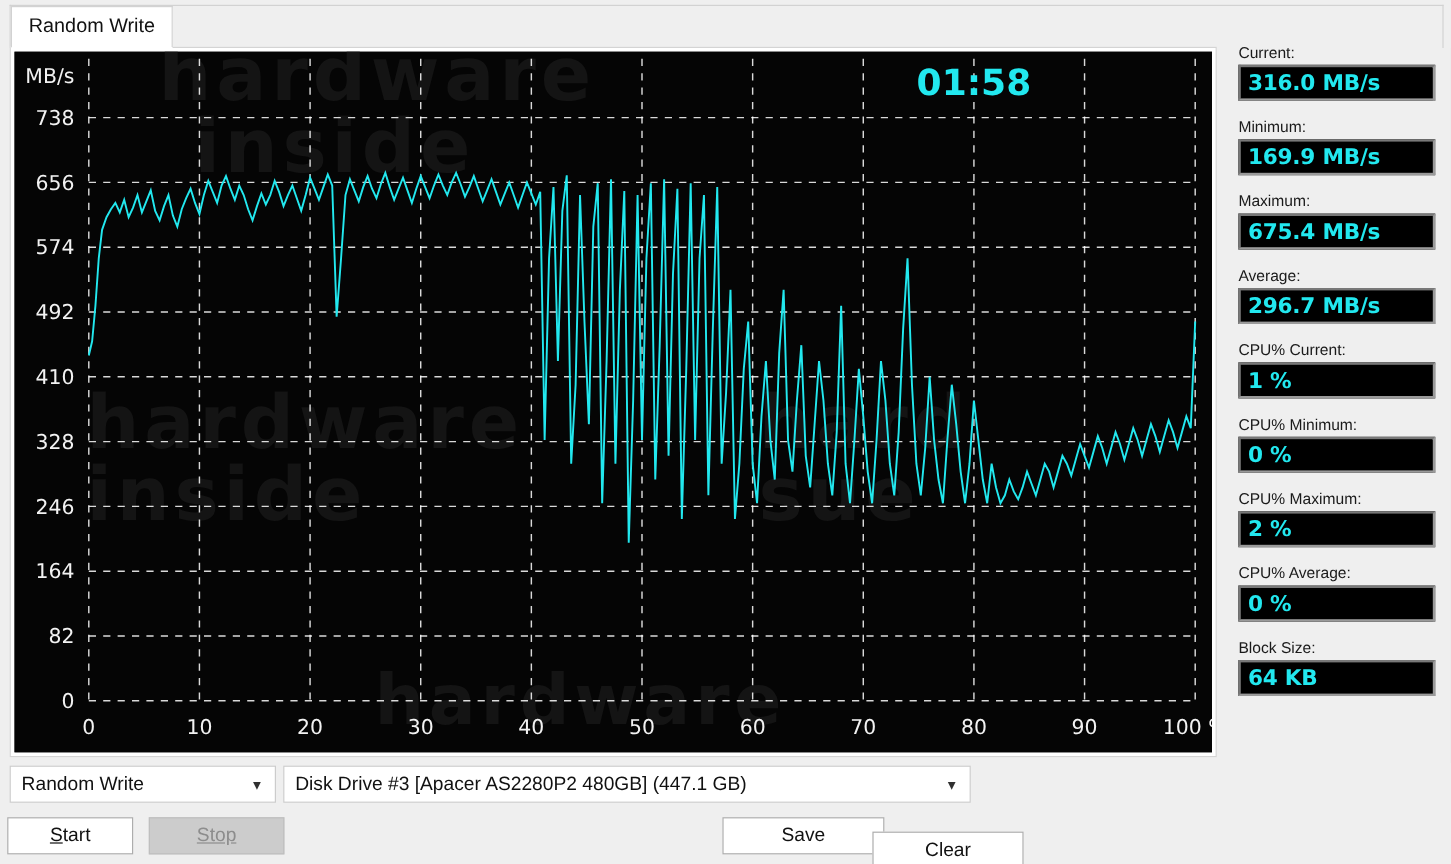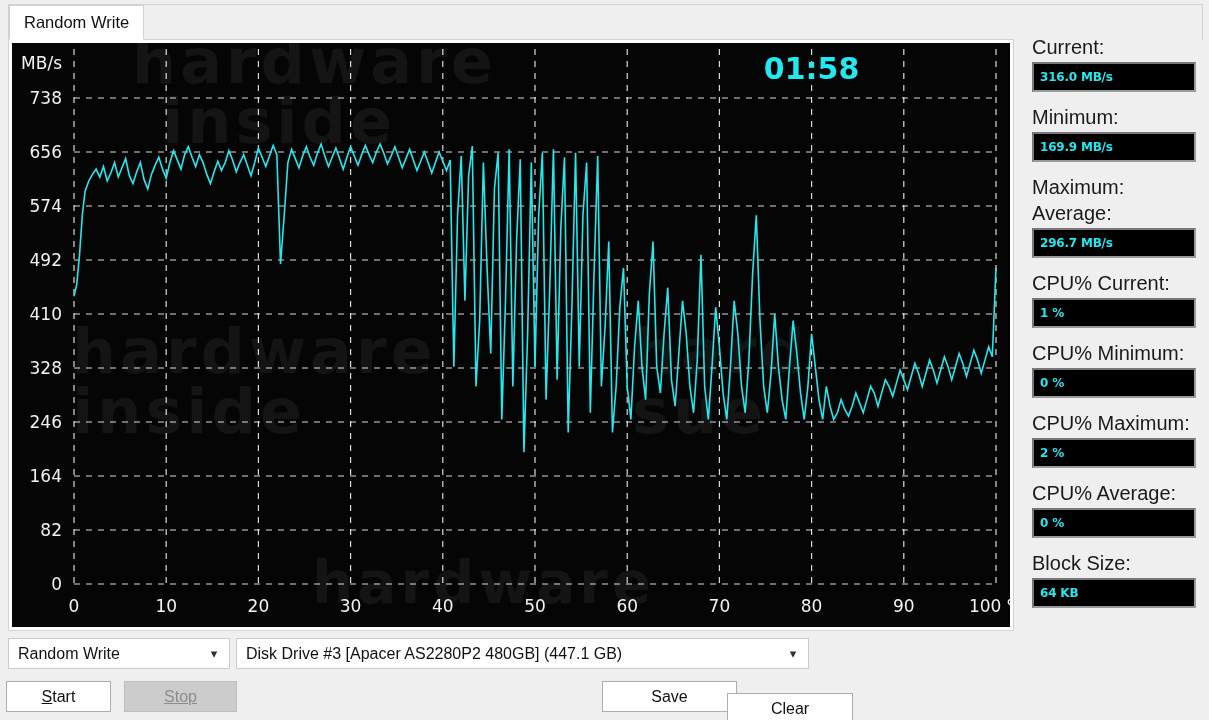--- a/index.html
+++ b/index.html
@@ -104,37 +104,37 @@
   #btn-stop  { left: 124px; top: 48px; width: 113px; text-decoration: underline; }
   #btn-save  { left: 602px; top: 48px; width: 135px; }
   #btn-clear { left: 727px; top: 60px; width: 126px; }
 
   
   #stats {
     position: absolute; left: 1024px; top: 36px;
     width: 185px; height: 684px;
   }
   .stat-label {
-    font-size: 20px;
+    font-size: 13px;
     color: #1a1a1a;
     margin: 0 0 3px 8px;
     white-space: nowrap;
   }
   .stat-box {
     width: 164px; height: 30px;
     margin: 0 0 14px 8px;
     background: #000000;
     border: 2px solid #9a9a9a;
     border-top-color: #787878;
     border-left-color: #787878;
     box-sizing: border-box;
     display: flex; align-items: center;
     padding-left: 6px;
     color: #22e8ef;
-    font-size: 12px;
+    font-size: 18px;
     font-weight: bold;
     font-family: "DejaVu Sans", sans-serif;
     letter-spacing: -0.2px;
   }
 </style>
 </head>
 <body>
 
 <div id="app">
 
@@ -231,20 +231,21 @@
       <span>Clear</span>
     </div>
   </div>
 
   <div id="stats">
       <div class="stat-label">Current:</div>
       <div class="stat-box">316.0 MB/s</div>
       <div class="stat-label">Minimum:</div>
       <div class="stat-box">169.9 MB/s</div>
       <div class="stat-label">Maximum:</div>
+      <div class="stat-box">675.4 MB/s</div>
       <div class="stat-label">Average:</div>
       <div class="stat-box">296.7 MB/s</div>
       <div class="stat-label">CPU% Current:</div>
       <div class="stat-box">1 %</div>
       <div class="stat-label">CPU% Minimum:</div>
       <div class="stat-box">0 %</div>
       <div class="stat-label">CPU% Maximum:</div>
       <div class="stat-box">2 %</div>
       <div class="stat-label">CPU% Average:</div>
       <div class="stat-box">0 %</div>

